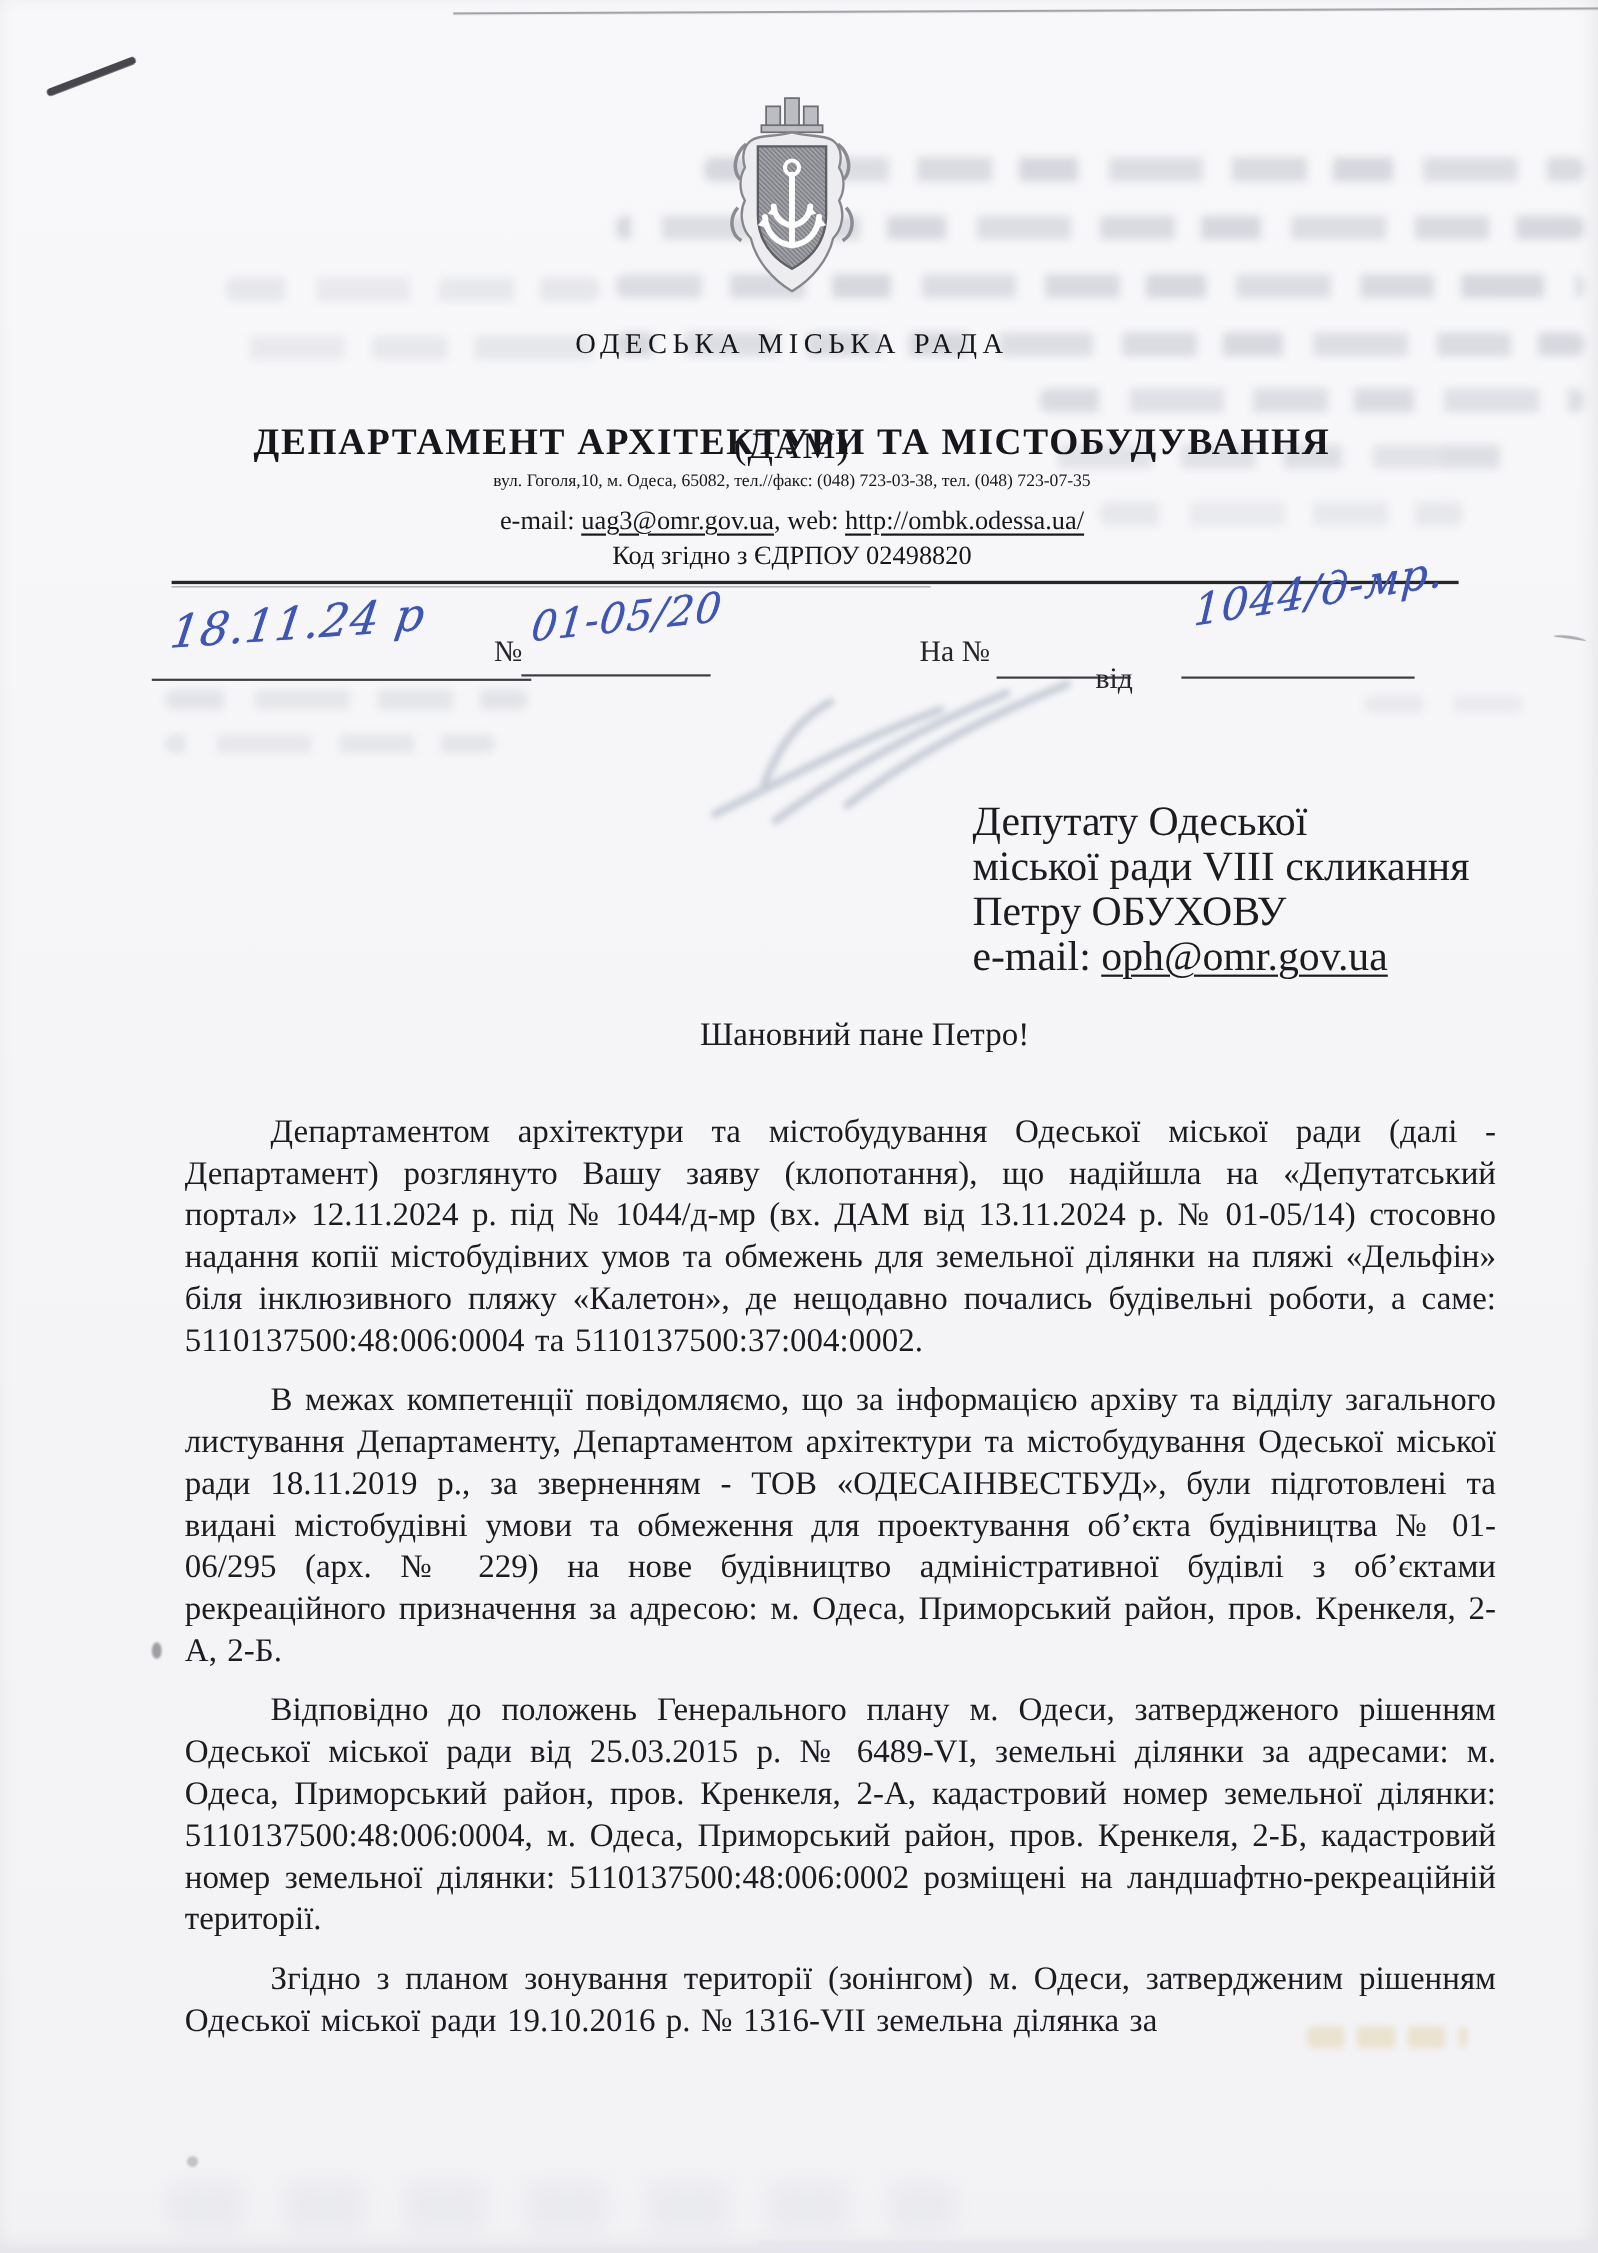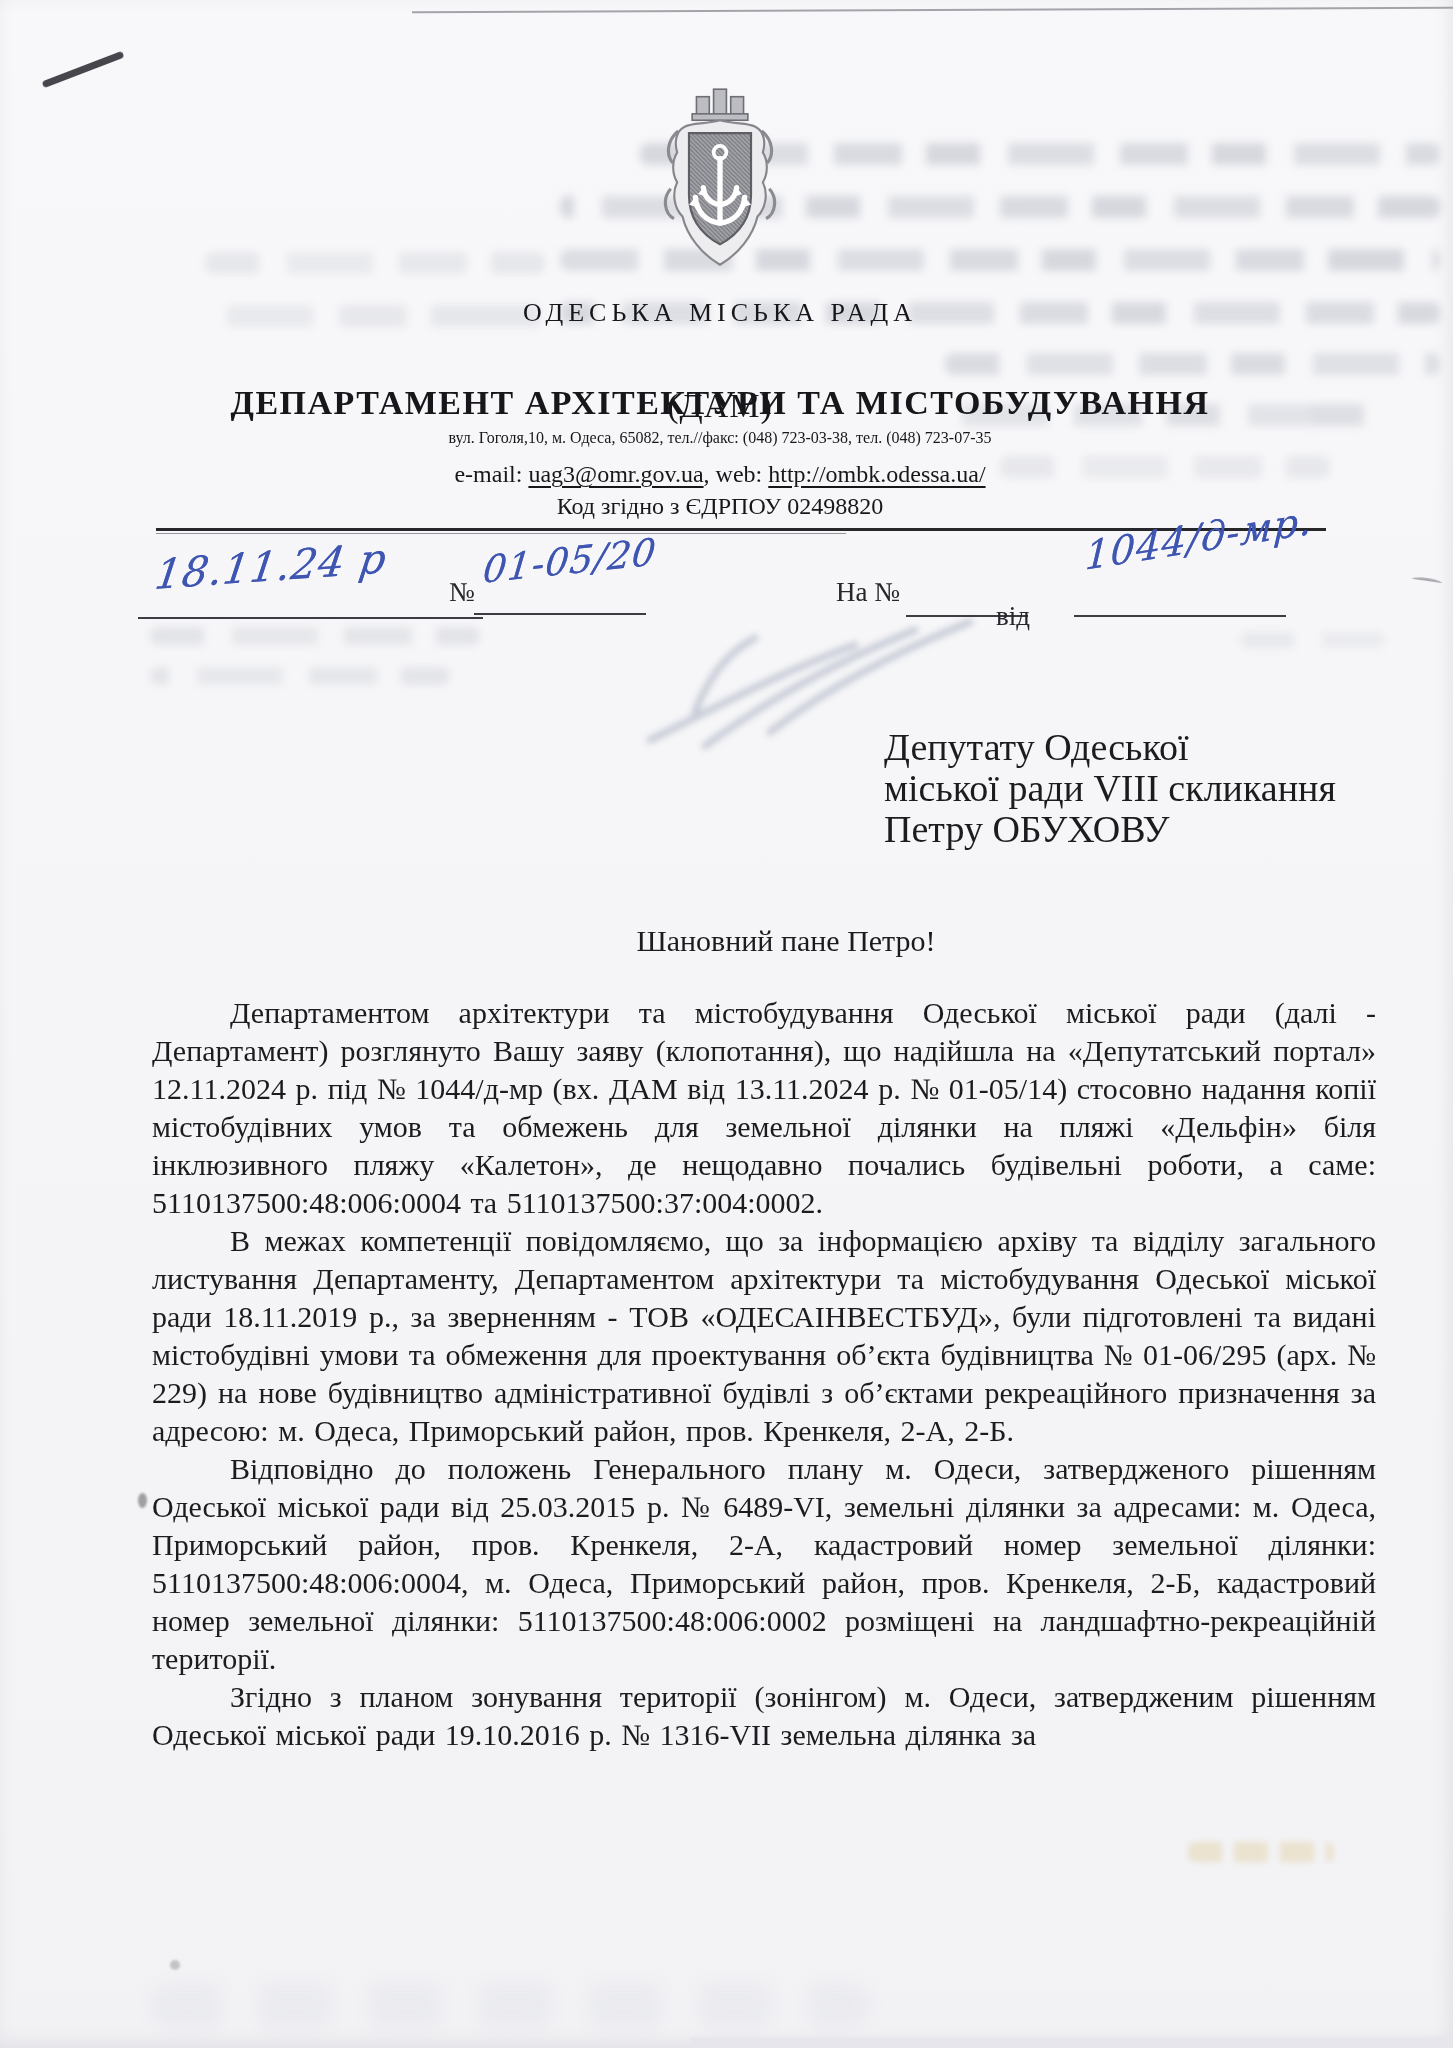--- a/index.html
+++ b/index.html
@@ -65,21 +65,21 @@
     letter-spacing:1px;text-shadow:0 0 .6px rgba(62,85,178,.8);white-space:nowrap;
   }
 
   
   .recipient{position:absolute;left:884px;top:727px;font-size:38px;line-height:41px;color:#1c1c20;}
   .salutation{position:absolute;left:400px;top:924px;width:772px;text-align:center;font-size:30px;color:#1c1c20;}
   .body-text{
     position:absolute;left:152px;top:994px;width:1224px;
     font-size:30px;line-height:38px;text-align:justify;color:#1c1c20;word-spacing:2px;
   }
-  .body-text p{margin:0;text-indent:78px;}
+  .body-text p{margin:16px;text-indent:78px;}
 
   .sig-bleed{position:absolute;left:620px;top:600px;filter:blur(3px);opacity:.5;}
 </style>
 </head>
 <body>
 
 <div class="page">
 
   <div class="top-line"></div>
   <div class="pen-mark"></div>
@@ -174,20 +174,21 @@
   <div class="uline" style="left:906px;top:615px;width:122px;"></div>
 
   <div class="lbl" style="left:996px;margin-top:24px;">від</div>
   <div class="hw" style="left:1084px;top:534px;font-size:39px;transform:rotate(-9deg) skewX(-12deg);">1044/д-мр.</div>
   <div class="uline" style="left:1074px;top:615px;width:212px;"></div>
 
   <div class="recipient">
     <div>Депутату Одеської</div>
     <div>міської ради VIII скликання</div>
     <div>Петру ОБУХОВУ</div>
+    <div><span>e-mail: </span><span class="doclink">oph@omr.gov.ua</span></div>
   </div>
 
   <div class="salutation">Шановний пане Петро!</div>
 
   <div class="body-text">
     <p>Департаментом архітектури та містобудування Одеської міської ради (далі - Департамент) розглянуто Вашу заяву (клопотання), що надійшла на «Депутатський портал» 12.11.2024 р. під № 1044/д-мр (вх. ДАМ від 13.11.2024 р. № 01-05/14) стосовно надання копії містобудівних умов та обмежень для земельної ділянки на пляжі «Дельфін» біля інклюзивного пляжу «Калетон», де нещодавно почались будівельні роботи, а саме: 5110137500:48:006:0004 та 5110137500:37:004:0002.</p>
     <p>В межах компетенції повідомляємо, що за інформацією архіву та відділу загального листування Департаменту, Департаментом архітектури та містобудування Одеської міської ради 18.11.2019 р., за зверненням - ТОВ «ОДЕСАІНВЕСТБУД», були підготовлені та видані містобудівні умови та обмеження для проектування об’єкта будівництва № 01-06/295 (арх. № 229) на нове будівництво адміністративної будівлі з об’єктами рекреаційного призначення за адресою: м. Одеса, Приморський район, пров. Кренкеля, 2-А, 2-Б.</p>
     <p>Відповідно до положень Генерального плану м. Одеси, затвердженого рішенням Одеської міської ради від 25.03.2015 р. № 6489-VI, земельні ділянки за адресами: м. Одеса, Приморський район, пров. Кренкеля, 2-А, кадастровий номер земельної ділянки: 5110137500:48:006:0004, м. Одеса, Приморський район, пров. Кренкеля, 2-Б, кадастровий номер земельної ділянки: 5110137500:48:006:0002 розміщені на ландшафтно-рекреаційній території.</p>
     <p>Згідно з планом зонування території (зонінгом) м. Одеси, затвердженим рішенням Одеської міської ради 19.10.2016 р. № 1316-VII  земельна ділянка за</p>
   </div>

